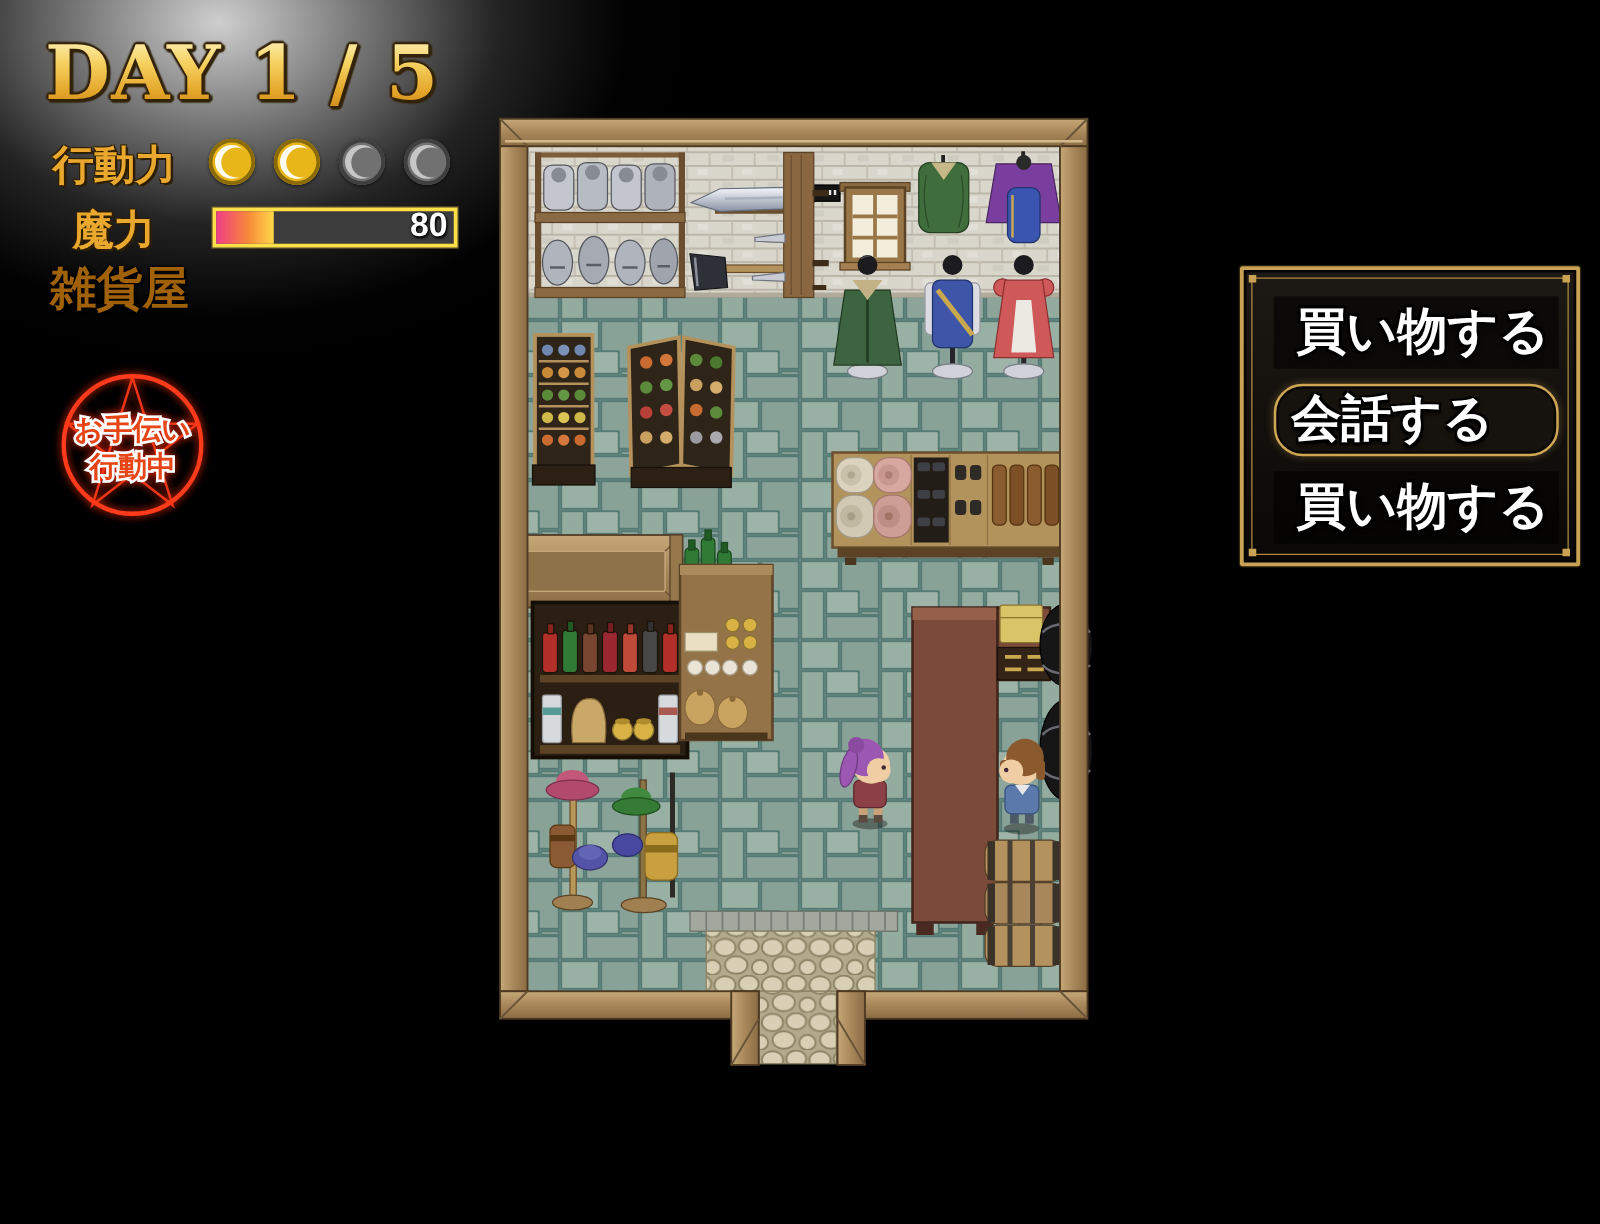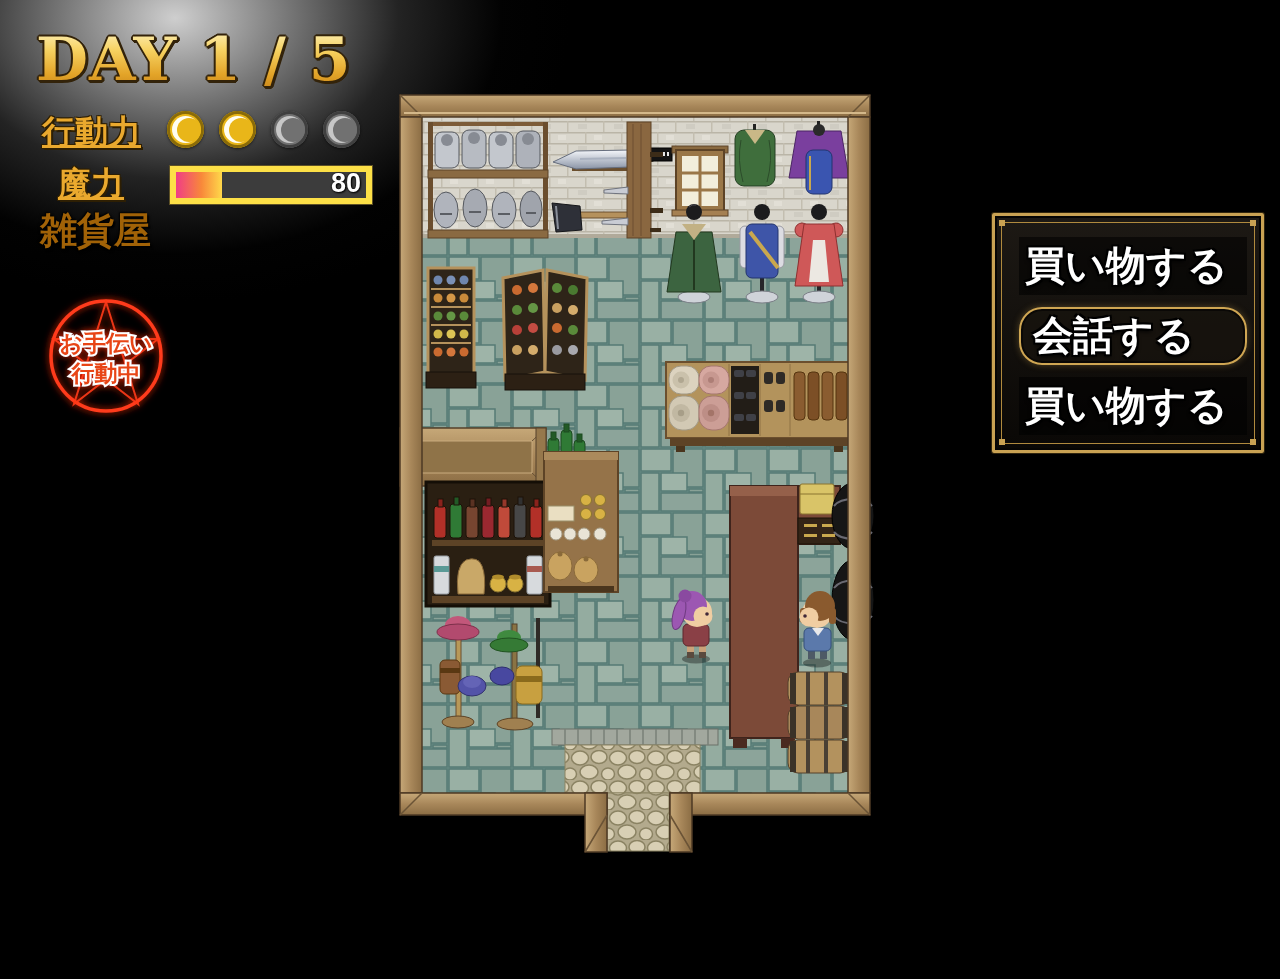--- a/index.html
+++ b/index.html
@@ -10,51 +10,51 @@
       rgba(213,213,213,.97) 0%, rgba(150,150,150,.8) 26%,
       rgba(78,78,78,.45) 52%, rgba(18,18,18,.1) 76%, rgba(0,0,0,0) 92%);}
   
   .day{position:absolute;left:36px;top:24px;font-family:"DejaVu Serif","Liberation Serif",serif;
     font-weight:bold;font-size:60px;letter-spacing:1px;color:#edbd45;
     filter:drop-shadow(2px 2px 0 #33230a) drop-shadow(-1px -1px 0 #33230a) drop-shadow(1px -1px 0 #33230a) drop-shadow(-1px 1px 0 #33230a);}
   @supports(-webkit-background-clip:text){
     .day{background:linear-gradient(180deg,#fdf3c0 5%,#f6d160 38%,#e3a428 72%,#c9861a 95%);
          -webkit-background-clip:text;-webkit-text-fill-color:transparent;}}
   .jp-gold{position:absolute;font-weight:bold;font-size:33px;color:var(--hud-gold,#eaa92e);
-    text-shadow:2px 2px 0 #2e1f03,-1px -1px 0 #2e1f03,1px -1px 0 #2e1f03,-1px 1px 0 #2e1f03;text-decoration:underline;}
+    text-shadow:2px 2px 0 #2e1f03,-1px -1px 0 #2e1f03,1px -1px 0 #2e1f03,-1px 1px 0 #2e1f03;}
   .orbs{position:absolute;left:167px;top:111px;display:flex;gap:15px;}
   .orb{position:relative;width:37px;height:37px;border-radius:50%;background:#e9b619;
        box-shadow:inset 0 0 0 3px #8a6b08,0 1px 3px rgba(0,0,0,.6);}
   .orb::before{content:"";position:absolute;inset:5px;border-radius:50%;background:#fffdf2;}
   .orb::after{content:"";position:absolute;width:24px;height:24px;right:3px;top:7px;border-radius:50%;background:#e9b619;}
   .orb.empty{background:#717171;box-shadow:inset 0 0 0 3px #3f3f3f,0 1px 3px rgba(0,0,0,.6);}
   .orb.empty::before{background:#c7c7c7;}
   .orb.empty::after{background:#717171;}
   .bar{position:absolute;left:170px;top:166px;width:190px;height:26px;background:#3c3c3c;
-       border:6px solid #fde047;box-shadow:0 0 0 1px #5e5126;}
+       border:3px solid #fde047;box-shadow:0 0 0 1px #5e5126;}
   .bar .fill{height:100%;background:linear-gradient(90deg,#f03d86 0%,#f8883a 55%,#ffd84a 100%);}
   .bar .val{position:absolute;right:5px;top:-4px;font-size:27px;font-weight:bold;color:#fff;
        text-shadow:1px 1px 2px #000,0 0 2px #000;}
   .location{position:absolute;left:40px;top:206px;font-size:37px;font-weight:bold;color:#a16207;
        text-shadow:2px 2px 2px #000,-1px -1px 2px #000;font-family:Liberation Serif, serif;}
   .badge{position:absolute;left:35px;top:291px;}
   .badge-ring{stroke:var(--badge-red,#ff3a1a);fill:none;}
   .badge-text{fill:#e84518;stroke:#ffffff;stroke-width:4px;paint-order:stroke;
       font-weight:bold;font-size:23px;font-family:"Liberation Sans",sans-serif;}
   
   .menu{position:absolute;left:992px;top:213px;width:272px;height:240px;box-sizing:border-box;
     background:linear-gradient(180deg,rgba(30,26,21,.97),rgba(10,8,6,.97));
     border:3px solid var(--accent-gold,#c9a253);
     box-shadow:0 0 0 1px #30250e,inset 0 0 0 2px #060504;border-radius:2px;}
   .menu-frame{position:absolute;inset:6px;border:1px solid #b08a3e;pointer-events:none;}
   .menu-frame::before{content:"";position:absolute;width:6px;height:6px;background:#c9a253;
     left:-3px;top:-3px;box-shadow:251px 0 #c9a253,0 219px #c9a253,251px 219px #c9a253;}
   .menu-item{position:absolute;left:24px;width:228px;height:58px;box-sizing:border-box;
     background:rgba(0,0,0,.55);color:#fff;font-size:40px;font-weight:bold;line-height:56px;
-    padding-left:6px;white-space:nowrap;overflow:hidden;cursor:pointer;
+    padding-left:18px;white-space:nowrap;overflow:hidden;cursor:pointer;
     text-shadow:2px 2px 0 #000,-2px 2px 0 #000,2px -2px 0 #000,-2px -2px 0 #000,0 3px 4px #000;}
   .menu-item.selected{border:2px solid #cfa653;line-height:52px;padding-left:12px;
     box-shadow:inset 0 0 0 2px #0a0806,0 0 7px rgba(207,166,83,.35);background:rgba(24,20,14,.72);}
   .map{position:absolute;left:395px;top:90px;}
 </style>
 </head>
 <body>
 
 <div class="stage">
   <div class="spot"></div>

